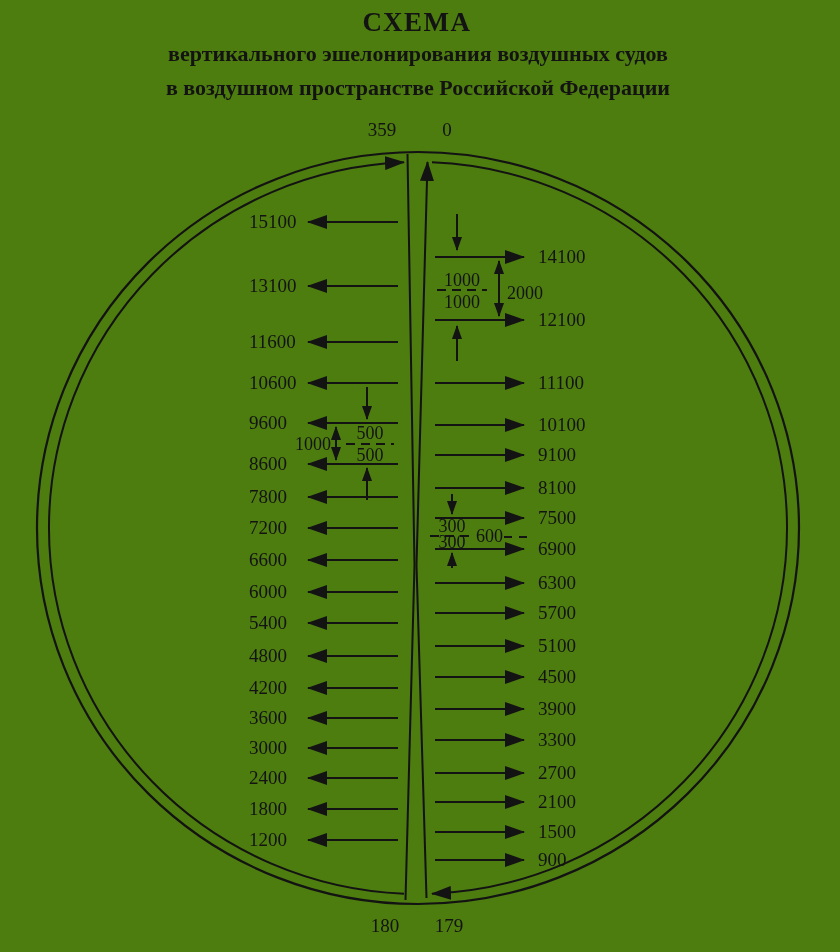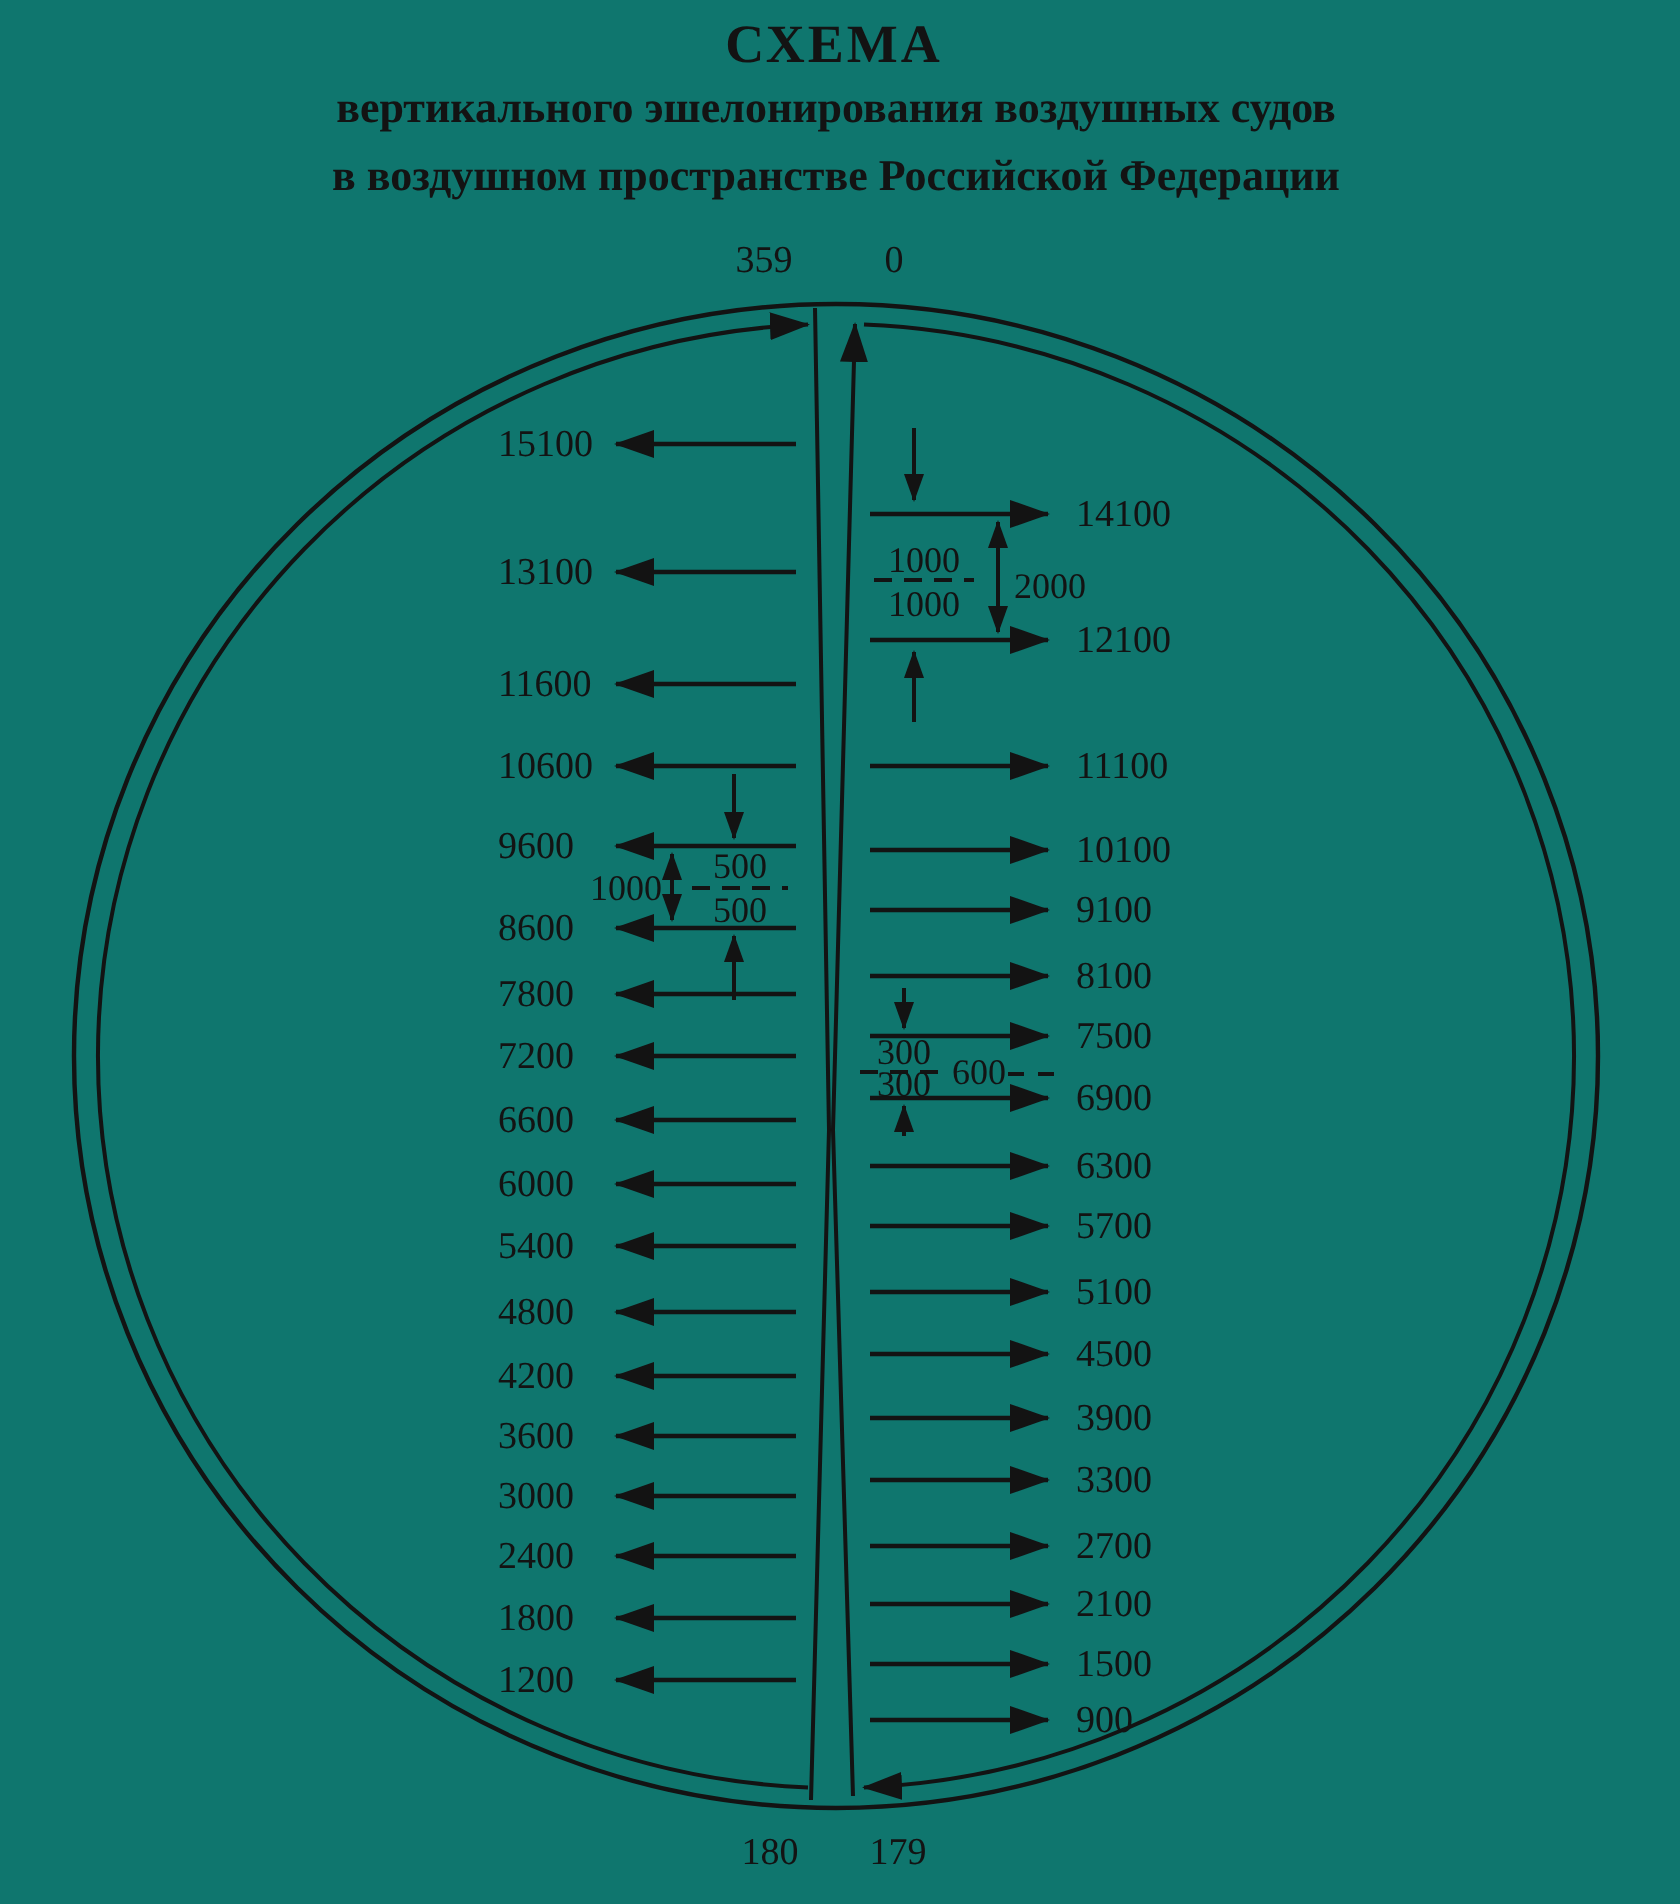--- a/index.html
+++ b/index.html
@@ -1,16 +1,16 @@
 <!DOCTYPE html>
 <html><head>
 <meta charset="utf-8">
 <style>
   html,body{margin:0;padding:0;background:#ffffff;}
-  .page{position:relative;width:840px;height:952px;background:#0f766e;overflow:hidden;}
+  .page{position:relative;width:840px;height:952px;background:#4d7c0f;overflow:hidden;}
   svg{display:block;}
   svg text{fill:#131313;}
   .t1{font-family:"Liberation Serif",serif;font-weight:bold;font-size:27px;letter-spacing:1.5px;}
   .t2{font-family:"Liberation Serif",serif;font-weight:bold;font-size:22px;}
   .num{font-family:"Liberation Serif",serif;font-size:19px;}
   .ann{font-family:"Liberation Serif",serif;font-size:18px;}
   .ln{stroke:#131313;stroke-width:2.2;fill:none;}
   .thin{stroke:#131313;stroke-width:2;fill:none;}
   .ring{fill:none;stroke:#131313;stroke-width:2.2;}
   .dash{stroke:#131313;stroke-width:2;stroke-dasharray:9 6;fill:none;}

